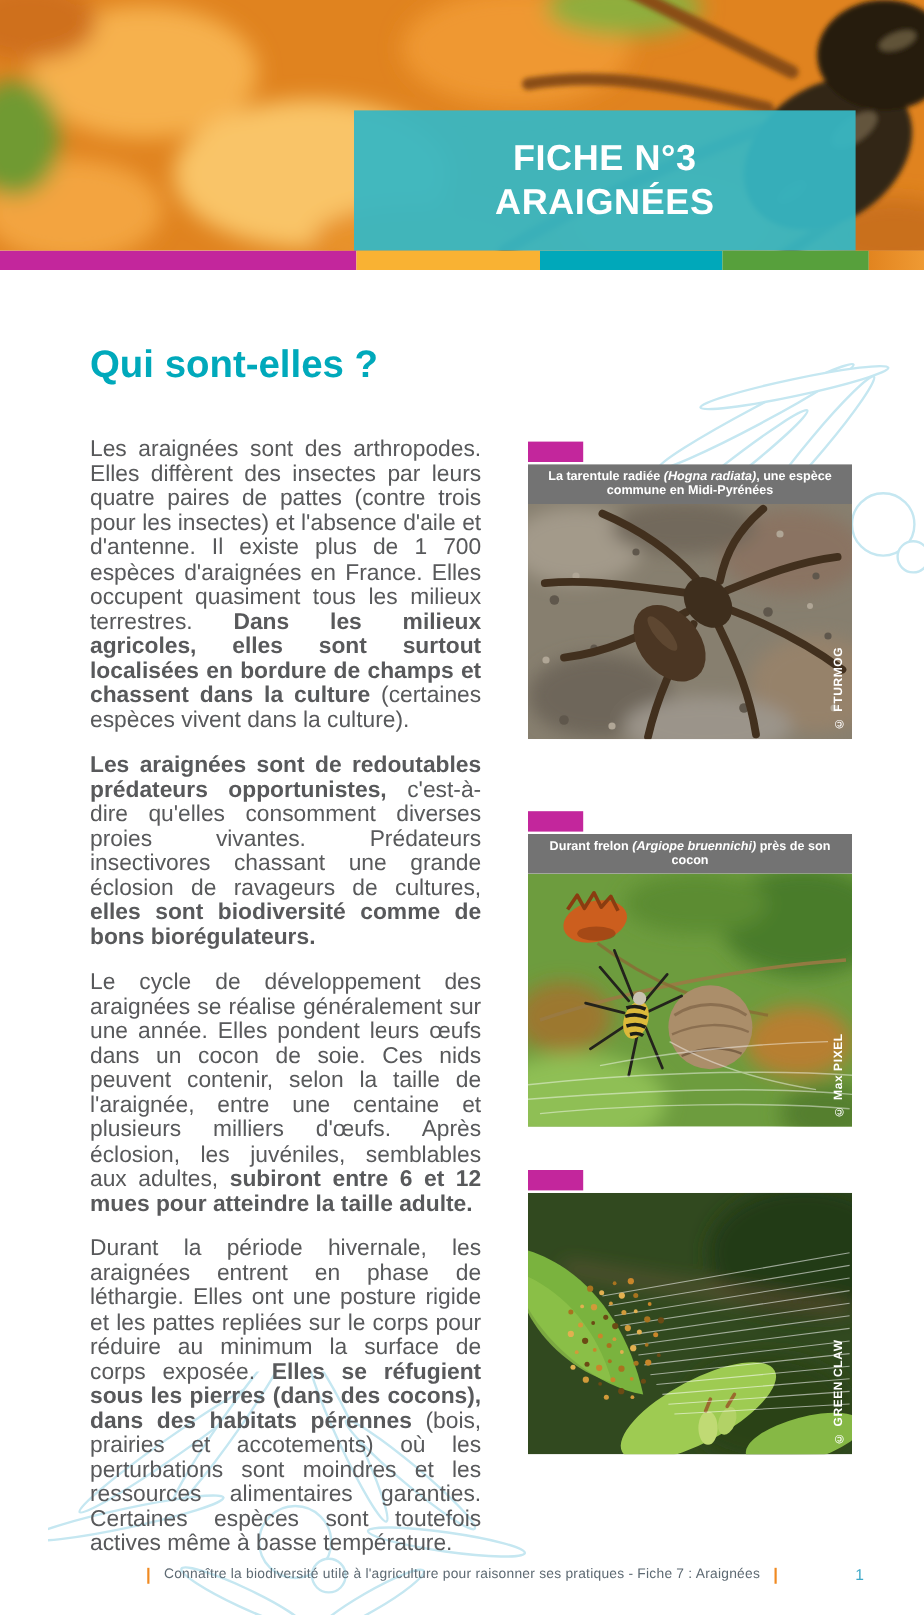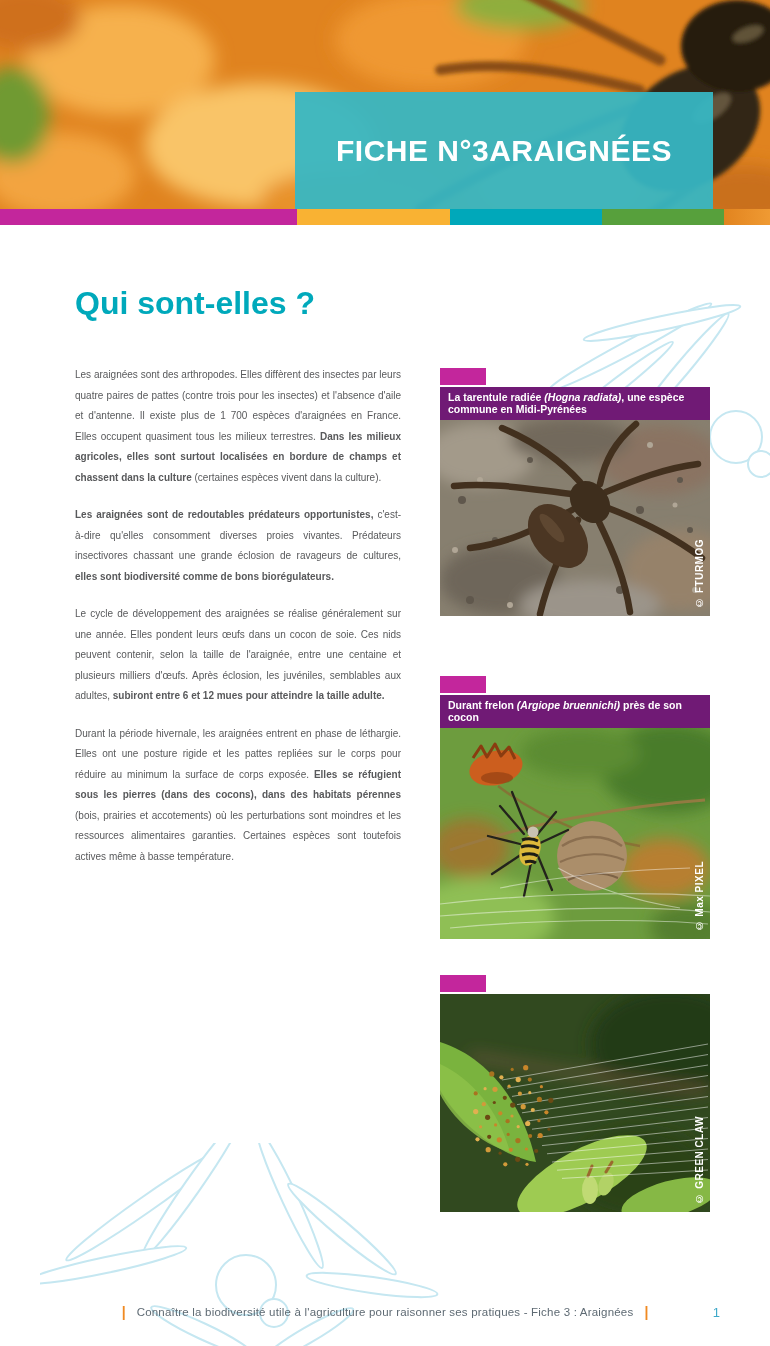--- a/index.html
+++ b/index.html
@@ -3,47 +3,47 @@
 <meta charset="utf-8">
 <style>
   html,body{margin:0;padding:0;background:#e9e9e9;}
   .page{position:relative;width:770px;height:1346px;background:#fff;overflow:hidden;
         font-family:"Liberation Sans",sans-serif;margin:0 auto;}
 
   
   .hero{position:absolute;top:0;left:0;width:770px;height:209px;overflow:hidden;}
   .hero svg{display:block;}
   .hero-title-box{position:absolute;left:295px;top:92px;width:418px;height:117px;
-        background:rgba(54,183,196,.94);color:#fff;display:flex;
+        background:rgba(54,183,196,.94);color:#fff;display:flex;flex-direction:column;
         align-items:center;justify-content:center;font-weight:bold;font-size:30px;
         letter-spacing:.5px;line-height:1.17;text-align:center;}
 
   
   .color-bar{position:absolute;top:209px;left:0;width:770px;height:16px;display:flex;}
   .seg{height:16px;}
   .seg.m{width:297px;background:#c3269c;}
   .seg.o{width:153px;background:#f9b233;}
   .seg.t{width:152px;background:#00a8ba;}
   .seg.g{width:122px;background:#57a03c;}
   .seg.p{width:46px;background:linear-gradient(90deg,#e2841f,#ef9a33);}
 
   
   .main{position:absolute;top:225px;left:0;width:770px;height:839px;}
   .section-title{position:absolute;left:75px;top:60px;margin:0;font-size:32px;
         font-weight:bold;color:#00a9bb;z-index:1;}
   .text-col{position:absolute;left:75px;top:140px;width:326px;z-index:1;}
-  .body-p{margin:0 0 17px 0;font-size:10px;line-height:20.5px;text-align:justify;
+  .body-p{margin:0 0 17px 0;font-size:19px;line-height:20.5px;text-align:justify;
         color:#58595b;}
   .body-p .b{font-weight:bold;}
 
   
   .fig{position:absolute;left:440px;width:270px;z-index:2;}
   .fig-tab{width:46px;height:17px;background:#c3269c;margin-bottom:2px;}
-  .fig-caption{background:#701a75;color:#fff;font-weight:bold;font-size:10.5px;
-        line-height:11.5px;padding:5px 8px;}
+  .fig-caption{background:#737373;color:#fff;font-weight:bold;font-size:10.5px;
+        line-height:11.5px;padding:5px 8px;text-align:center;}
   .fig-photo{position:relative;width:270px;overflow:hidden;}
   .fig-photo svg{display:block;}
   .credit{position:absolute;right:5px;bottom:8px;color:#fff;font-weight:bold;
         font-size:10px;letter-spacing:.5px;writing-mode:vertical-rl;
         transform:rotate(180deg);white-space:nowrap;}
 
   
   .deco{position:absolute;z-index:0;}
   .deco ellipse,.deco circle{fill:#ffffff;stroke:#c5e7f1;stroke-width:2;}
 
@@ -350,19 +350,19 @@
             </defs>
         </svg>
         <span class="credit">© GREEN CLAW</span>
       </div>
     </div>
   </div>
 
   <div class="footer">
     <div class="footer-group">
       <span class="fsep">|</span>
-      <span class="ftext">Connaître la biodiversité utile à l'agriculture pour raisonner ses pratiques - Fiche 3 : Araignées</span>
+      <span class="ftext">Connaître la biodiversité utile à l'agriculture pour raisonner ses pratiques - Fiche 7 : Araignées</span>
       <span class="fsep">|</span>
     </div>
     <span class="pnum">1</span>
   </div>
 
 </div>
 
 </body></html>

